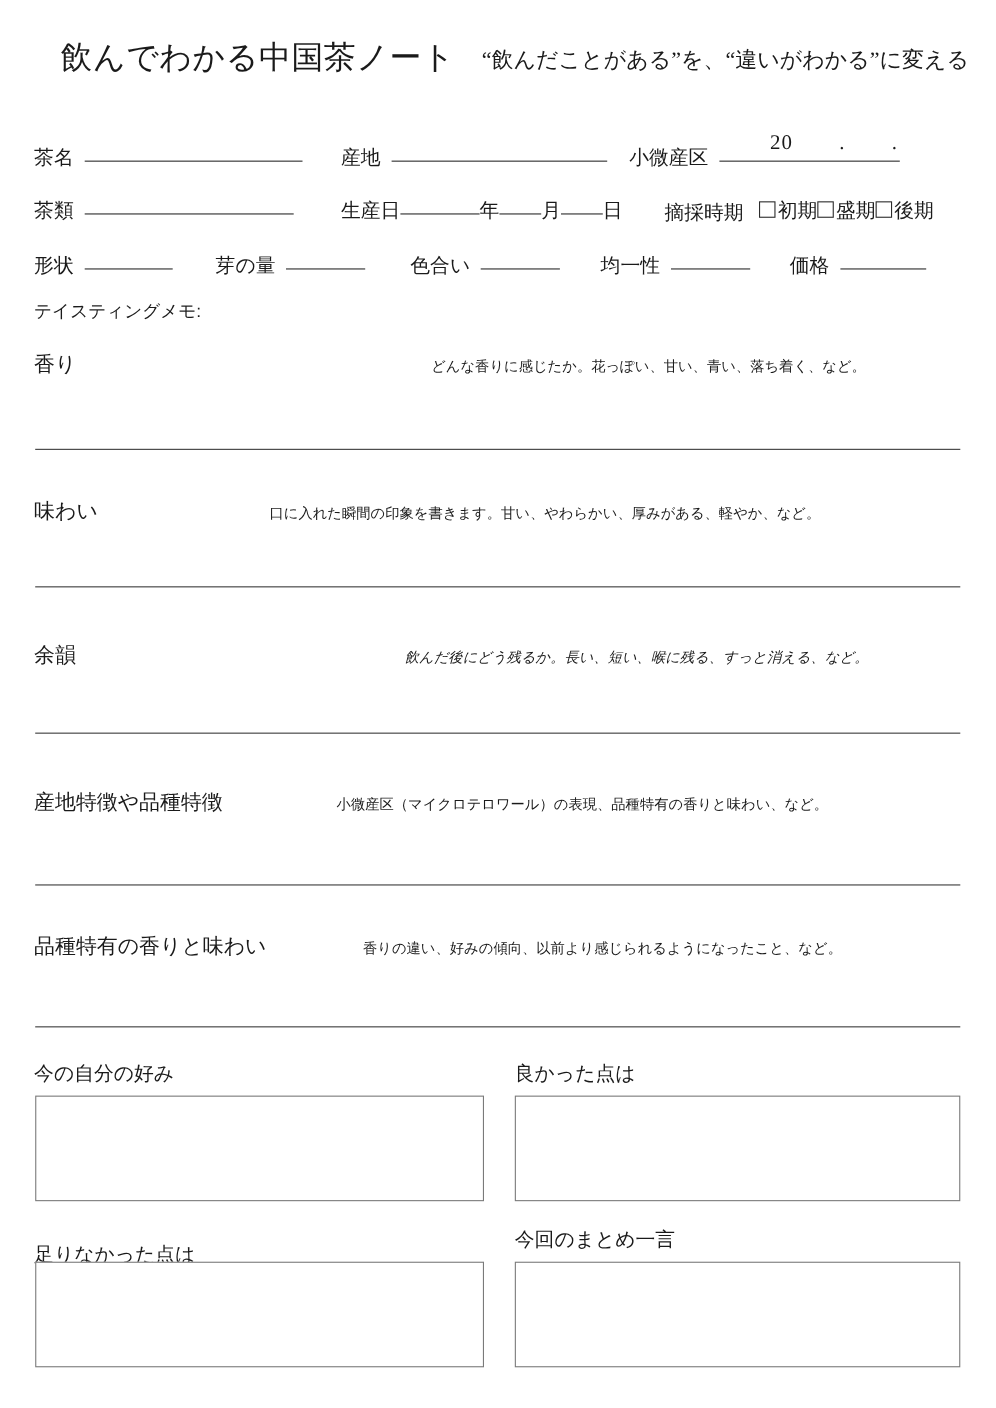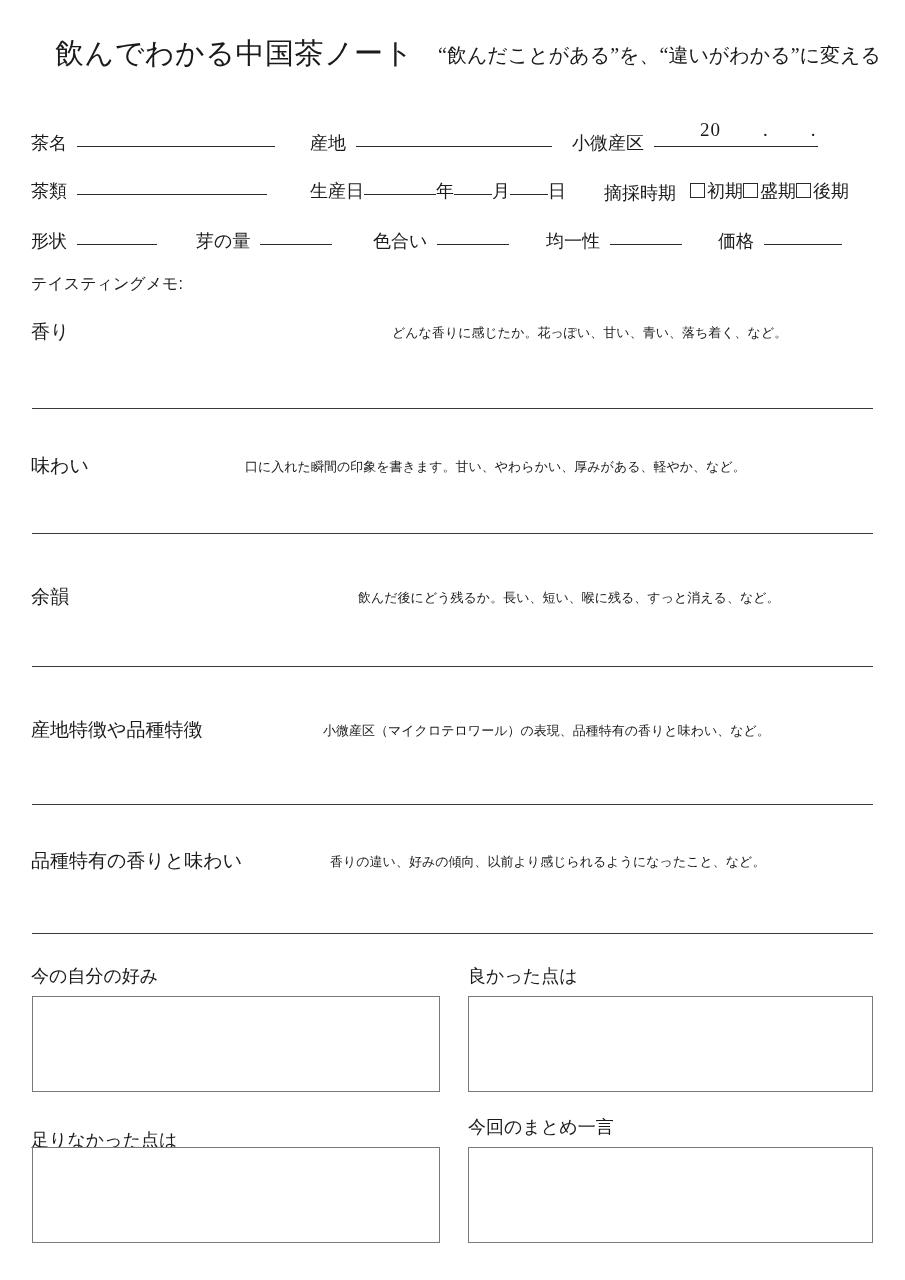--- a/index.html
+++ b/index.html
@@ -273,27 +273,27 @@
   </div>
 
   <div class="section" style="top:452px;">
     <div class="section-label">味わい</div>
     <div class="section-hint" style="left:245px;">口に入れた瞬間の印象を書きます。甘い、やわらかい、厚みがある、軽やか、など。</div>
     <div class="section-divider" style="top:81px;"></div>
   </div>
 
   <div class="section" style="top:583px;">
     <div class="section-label">余韻</div>
-    <div class="section-hint" style="left:358px;">飲んだ後にどう残るか。長い、短い、喉に残る、すっと消える、など。</div>
+    <div class="section-hint" style="left:368px;font-style:italic;">飲んだ後にどう残るか。長い、短い、喉に残る、すっと消える、など。</div>
     <div class="section-divider" style="top:83px;"></div>
   </div>
 
   <div class="section" style="top:716px;">
     <div class="section-label">産地特徴や品種特徴</div>
-    <div class="section-hint" style="left:323px;">小微産区（マイクロテロワール）の表現、品種特有の香りと味わい、など。</div>
+    <div class="section-hint" style="left:306px;">小微産区（マイクロテロワール）の表現、品種特有の香りと味わい、など。</div>
     <div class="section-divider" style="top:88px;"></div>
   </div>
 
   <div class="section" style="top:847px;">
     <div class="section-label">品種特有の香りと味わい</div>
     <div class="section-hint" style="left:330px;">香りの違い、好みの傾向、以前より感じられるようになったこと、など。</div>
     <div class="section-divider" style="top:86px;"></div>
   </div>
 
   <div class="box-label" style="left:31px; top:963px;">今の自分の好み</div>

